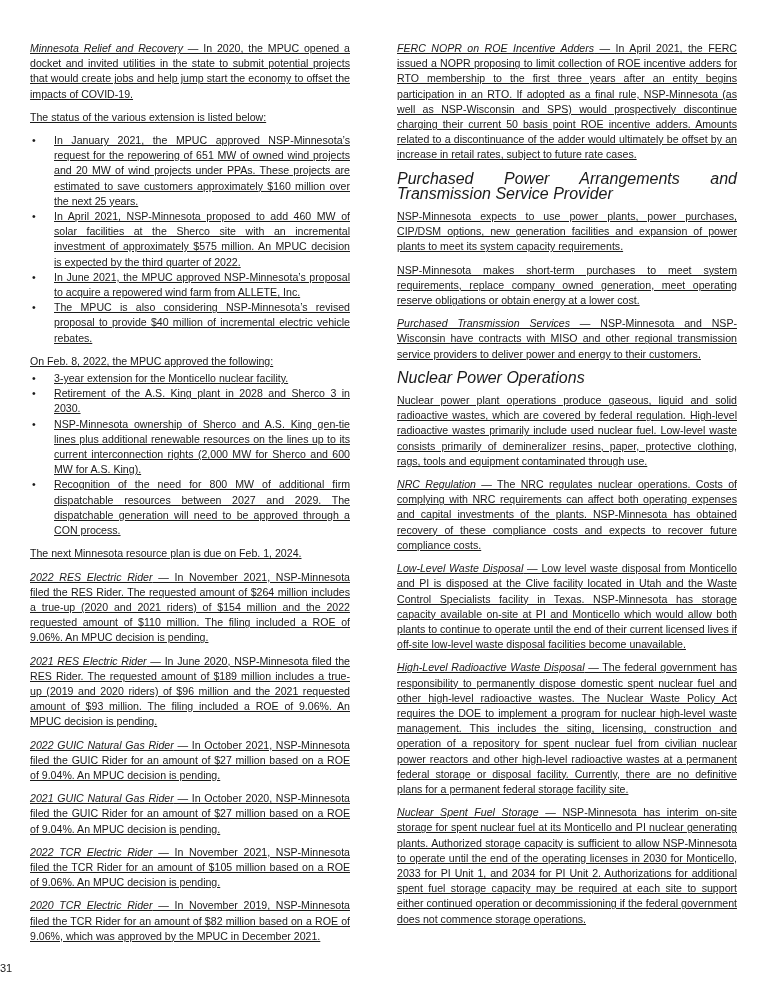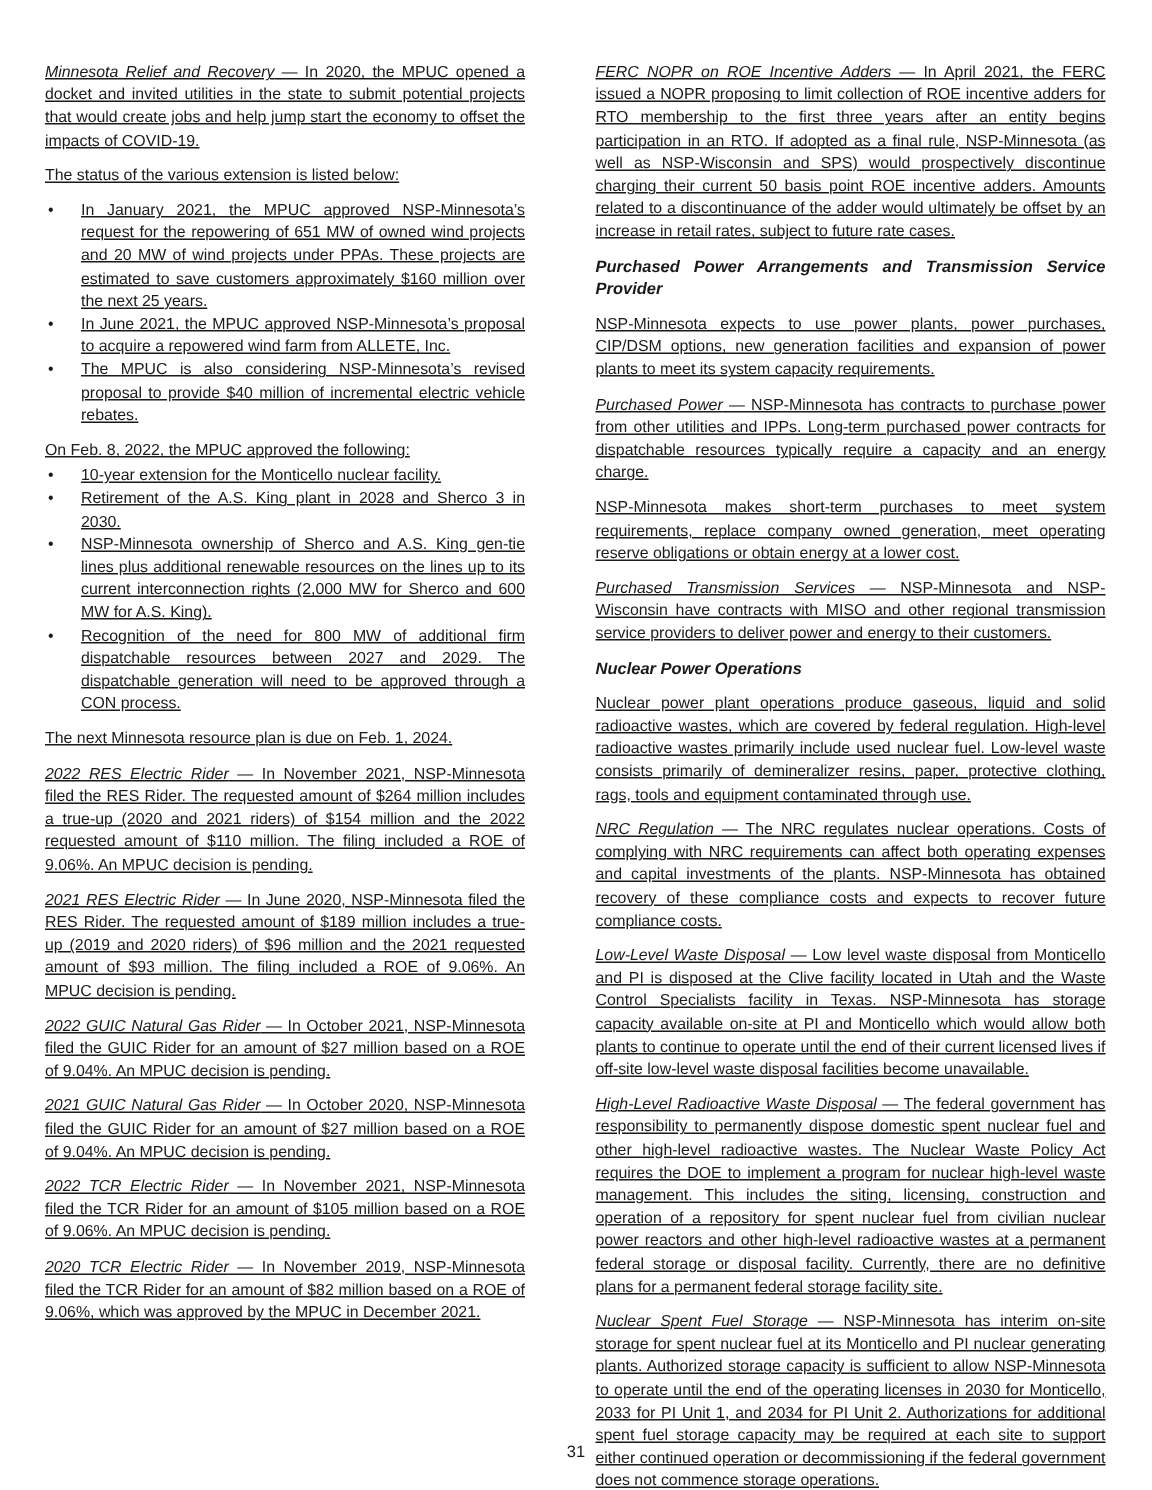--- a/index.html
+++ b/index.html
@@ -3,58 +3,58 @@
 <meta charset="utf-8">
 <style>
   html, body { margin: 0; padding: 0; background: #ffffff; }
   body { width: 768px; height: 993px; position: relative; overflow: hidden;
          font-family: "Liberation Sans", sans-serif; color: #1a1a1a; }
   .col { position: absolute; top: 41px; width: 320px; font-size: 10.6px; line-height: 15.2px; text-align: justify; }
   .col.left { left: 30px; }
   .col.right { left: 397px; width: 340px; }
   p { margin: 0 0 8px 0; text-decoration: underline; }
   .it { font-style: italic; }
-  h3 { font-size: 11px; font-weight: bold; font-style: italic; margin: 0 0 8px 0; line-height: 15.2px; }
+  h3 { font-size: 16px; font-weight: normal; font-style: italic; margin: 0 0 8px 0; line-height: 15.2px; }
   ul { list-style: none; margin: 0 0 8px 0; padding: 0; text-decoration: underline; }
   ul li { position: relative; padding-left: 24px; }
   ul li::before { content: "\2022"; position: absolute; left: 2px; top: 0; }
-  .page-num { position: absolute; top: 962px; left: 0; width: 768px; text-align: center; font-size: 11px; }
+  .page-num { position: absolute; top: 962px; left: 0; width: 768px; text-align: left; font-size: 11px; }
 </style>
 </head>
 <body>
 
 <div class="col left">
   <p><span class="it">Minnesota Relief and Recovery</span><span> — In 2020, the MPUC opened a docket and invited utilities in the state to submit potential projects that would create jobs and help jump start the economy to offset the impacts of COVID-19.</span></p>
   <p>The status of the various extension is listed below:</p>
   <ul>
     <li>In January 2021, the MPUC approved NSP-Minnesota’s request for the repowering of 651 MW of owned wind projects and 20 MW of wind projects under PPAs. These projects are estimated to save customers approximately $160 million over the next 25 years.</li>
+    <li>In April 2021, NSP-Minnesota proposed to add 460 MW of solar facilities at the Sherco site with an incremental investment of approximately $575 million. An MPUC decision is expected by the third quarter of 2022.</li>
     <li>In June 2021, the MPUC approved NSP-Minnesota’s proposal to acquire a repowered wind farm from ALLETE, Inc.</li>
     <li>The MPUC is also considering NSP-Minnesota’s revised proposal to provide $40 million of incremental electric vehicle rebates.</li>
   </ul>
   <p style="margin-bottom:2px">On Feb. 8, 2022, the MPUC approved the following:</p>
   <ul>
-    <li>10-year extension for the Monticello nuclear facility.</li>
+    <li>3-year extension for the Monticello nuclear facility.</li>
     <li>Retirement of the A.S. King plant in 2028 and Sherco 3 in 2030.</li>
     <li>NSP-Minnesota ownership of Sherco and A.S. King gen-tie lines plus additional renewable resources on the lines up to its current interconnection rights (2,000 MW for Sherco and 600 MW for A.S. King).</li>
     <li>Recognition of the need for 800 MW of additional firm dispatchable resources between 2027 and 2029. The dispatchable generation will need to be approved through a CON process.</li>
   </ul>
   <p>The next Minnesota resource plan is due on Feb. 1, 2024.</p>
   <p><span class="it">2022 RES Electric Rider</span><span> — In November 2021, NSP-Minnesota filed the RES Rider. The requested amount of $264 million includes a true-up (2020 and 2021 riders) of $154 million and the 2022 requested amount of $110 million. The filing included a ROE of 9.06%. An MPUC decision is pending.</span></p>
   <p><span class="it">2021 RES Electric Rider</span><span> — In June 2020, NSP-Minnesota filed the RES Rider. The requested amount of $189 million includes a true-up (2019 and 2020 riders) of $96 million and the 2021 requested amount of $93 million. The filing included a ROE of 9.06%. An MPUC decision is pending.</span></p>
   <p><span class="it">2022 GUIC Natural Gas Rider</span><span> — In October 2021, NSP-Minnesota filed the GUIC Rider for an amount of $27 million based on a ROE of 9.04%. An MPUC decision is pending.</span></p>
   <p><span class="it">2021 GUIC Natural Gas Rider</span><span> — In October 2020, NSP-Minnesota filed the GUIC Rider for an amount of $27 million based on a ROE of 9.04%. An MPUC decision is pending.</span></p>
   <p><span class="it">2022 TCR Electric Rider</span><span> — In November 2021, NSP-Minnesota filed the TCR Rider for an amount of $105 million based on a ROE of 9.06%. An MPUC decision is pending.</span></p>
   <p><span class="it">2020 TCR Electric Rider</span><span> — In November 2019, NSP-Minnesota filed the TCR Rider for an amount of $82 million based on a ROE of 9.06%, which was approved by the MPUC in December 2021.</span></p>
 </div>
 
 <div class="col right">
   <p><span class="it">FERC NOPR on ROE Incentive Adders</span><span> — In April 2021, the FERC issued a NOPR proposing to limit collection of ROE incentive adders for RTO membership to the first three years after an entity begins participation in an RTO. If adopted as a final rule, NSP-Minnesota (as well as NSP-Wisconsin and SPS) would prospectively discontinue charging their current 50 basis point ROE incentive adders. Amounts related to a discontinuance of the adder would ultimately be offset by an increase in retail rates, subject to future rate cases.</span></p>
   <h3>Purchased Power Arrangements and Transmission Service Provider</h3>
   <p>NSP-Minnesota expects to use power plants, power purchases, CIP/DSM options, new generation facilities and expansion of power plants to meet its system capacity requirements.</p>
-  <p><span class="it">Purchased Power</span><span> — NSP-Minnesota has contracts to purchase power from other utilities and IPPs. Long-term purchased power contracts for dispatchable resources typically require a capacity and an energy charge.</span></p>
   <p>NSP-Minnesota makes short-term purchases to meet system requirements, replace company owned generation, meet operating reserve obligations or obtain energy at a lower cost.</p>
   <p><span class="it">Purchased Transmission Services</span><span> — NSP-Minnesota and NSP-Wisconsin have contracts with MISO and other regional transmission service providers to deliver power and energy to their customers.</span></p>
   <h3>Nuclear Power Operations</h3>
   <p>Nuclear power plant operations produce gaseous, liquid and solid radioactive wastes, which are covered by federal regulation. High-level radioactive wastes primarily include used nuclear fuel. Low-level waste consists primarily of demineralizer resins, paper, protective clothing, rags, tools and equipment contaminated through use.</p>
   <p><span class="it">NRC Regulation</span><span> — The NRC regulates nuclear operations. Costs of complying with NRC requirements can affect both operating expenses and capital investments of the plants. NSP-Minnesota has obtained recovery of these compliance costs and expects to recover future compliance costs.</span></p>
   <p><span class="it">Low-Level Waste Disposal</span><span> — Low level waste disposal from Monticello and PI is disposed at the Clive facility located in Utah and the Waste Control Specialists facility in Texas. NSP-Minnesota has storage capacity available on-site at PI and Monticello which would allow both plants to continue to operate until the end of their current licensed lives if off-site low-level waste disposal facilities become unavailable.</span></p>
   <p><span class="it">High-Level Radioactive Waste Disposal</span><span> — The federal government has responsibility to permanently dispose domestic spent nuclear fuel and other high-level radioactive wastes. The Nuclear Waste Policy Act requires the DOE to implement a program for nuclear high-level waste management. This includes the siting, licensing, construction and operation of a repository for spent nuclear fuel from civilian nuclear power reactors and other high-level radioactive wastes at a permanent federal storage or disposal facility. Currently, there are no definitive plans for a permanent federal storage facility site.</span></p>
   <p><span class="it">Nuclear Spent Fuel Storage</span><span> — NSP-Minnesota has interim on-site storage for spent nuclear fuel at its Monticello and PI nuclear generating plants. Authorized storage capacity is sufficient to allow NSP-Minnesota to operate until the end of the operating licenses in 2030 for Monticello, 2033 for PI Unit 1, and 2034 for PI Unit 2. Authorizations for additional spent fuel storage capacity may be required at each site to support either continued operation or decommissioning if the federal government does not commence storage operations.</span></p>
 </div>
 

